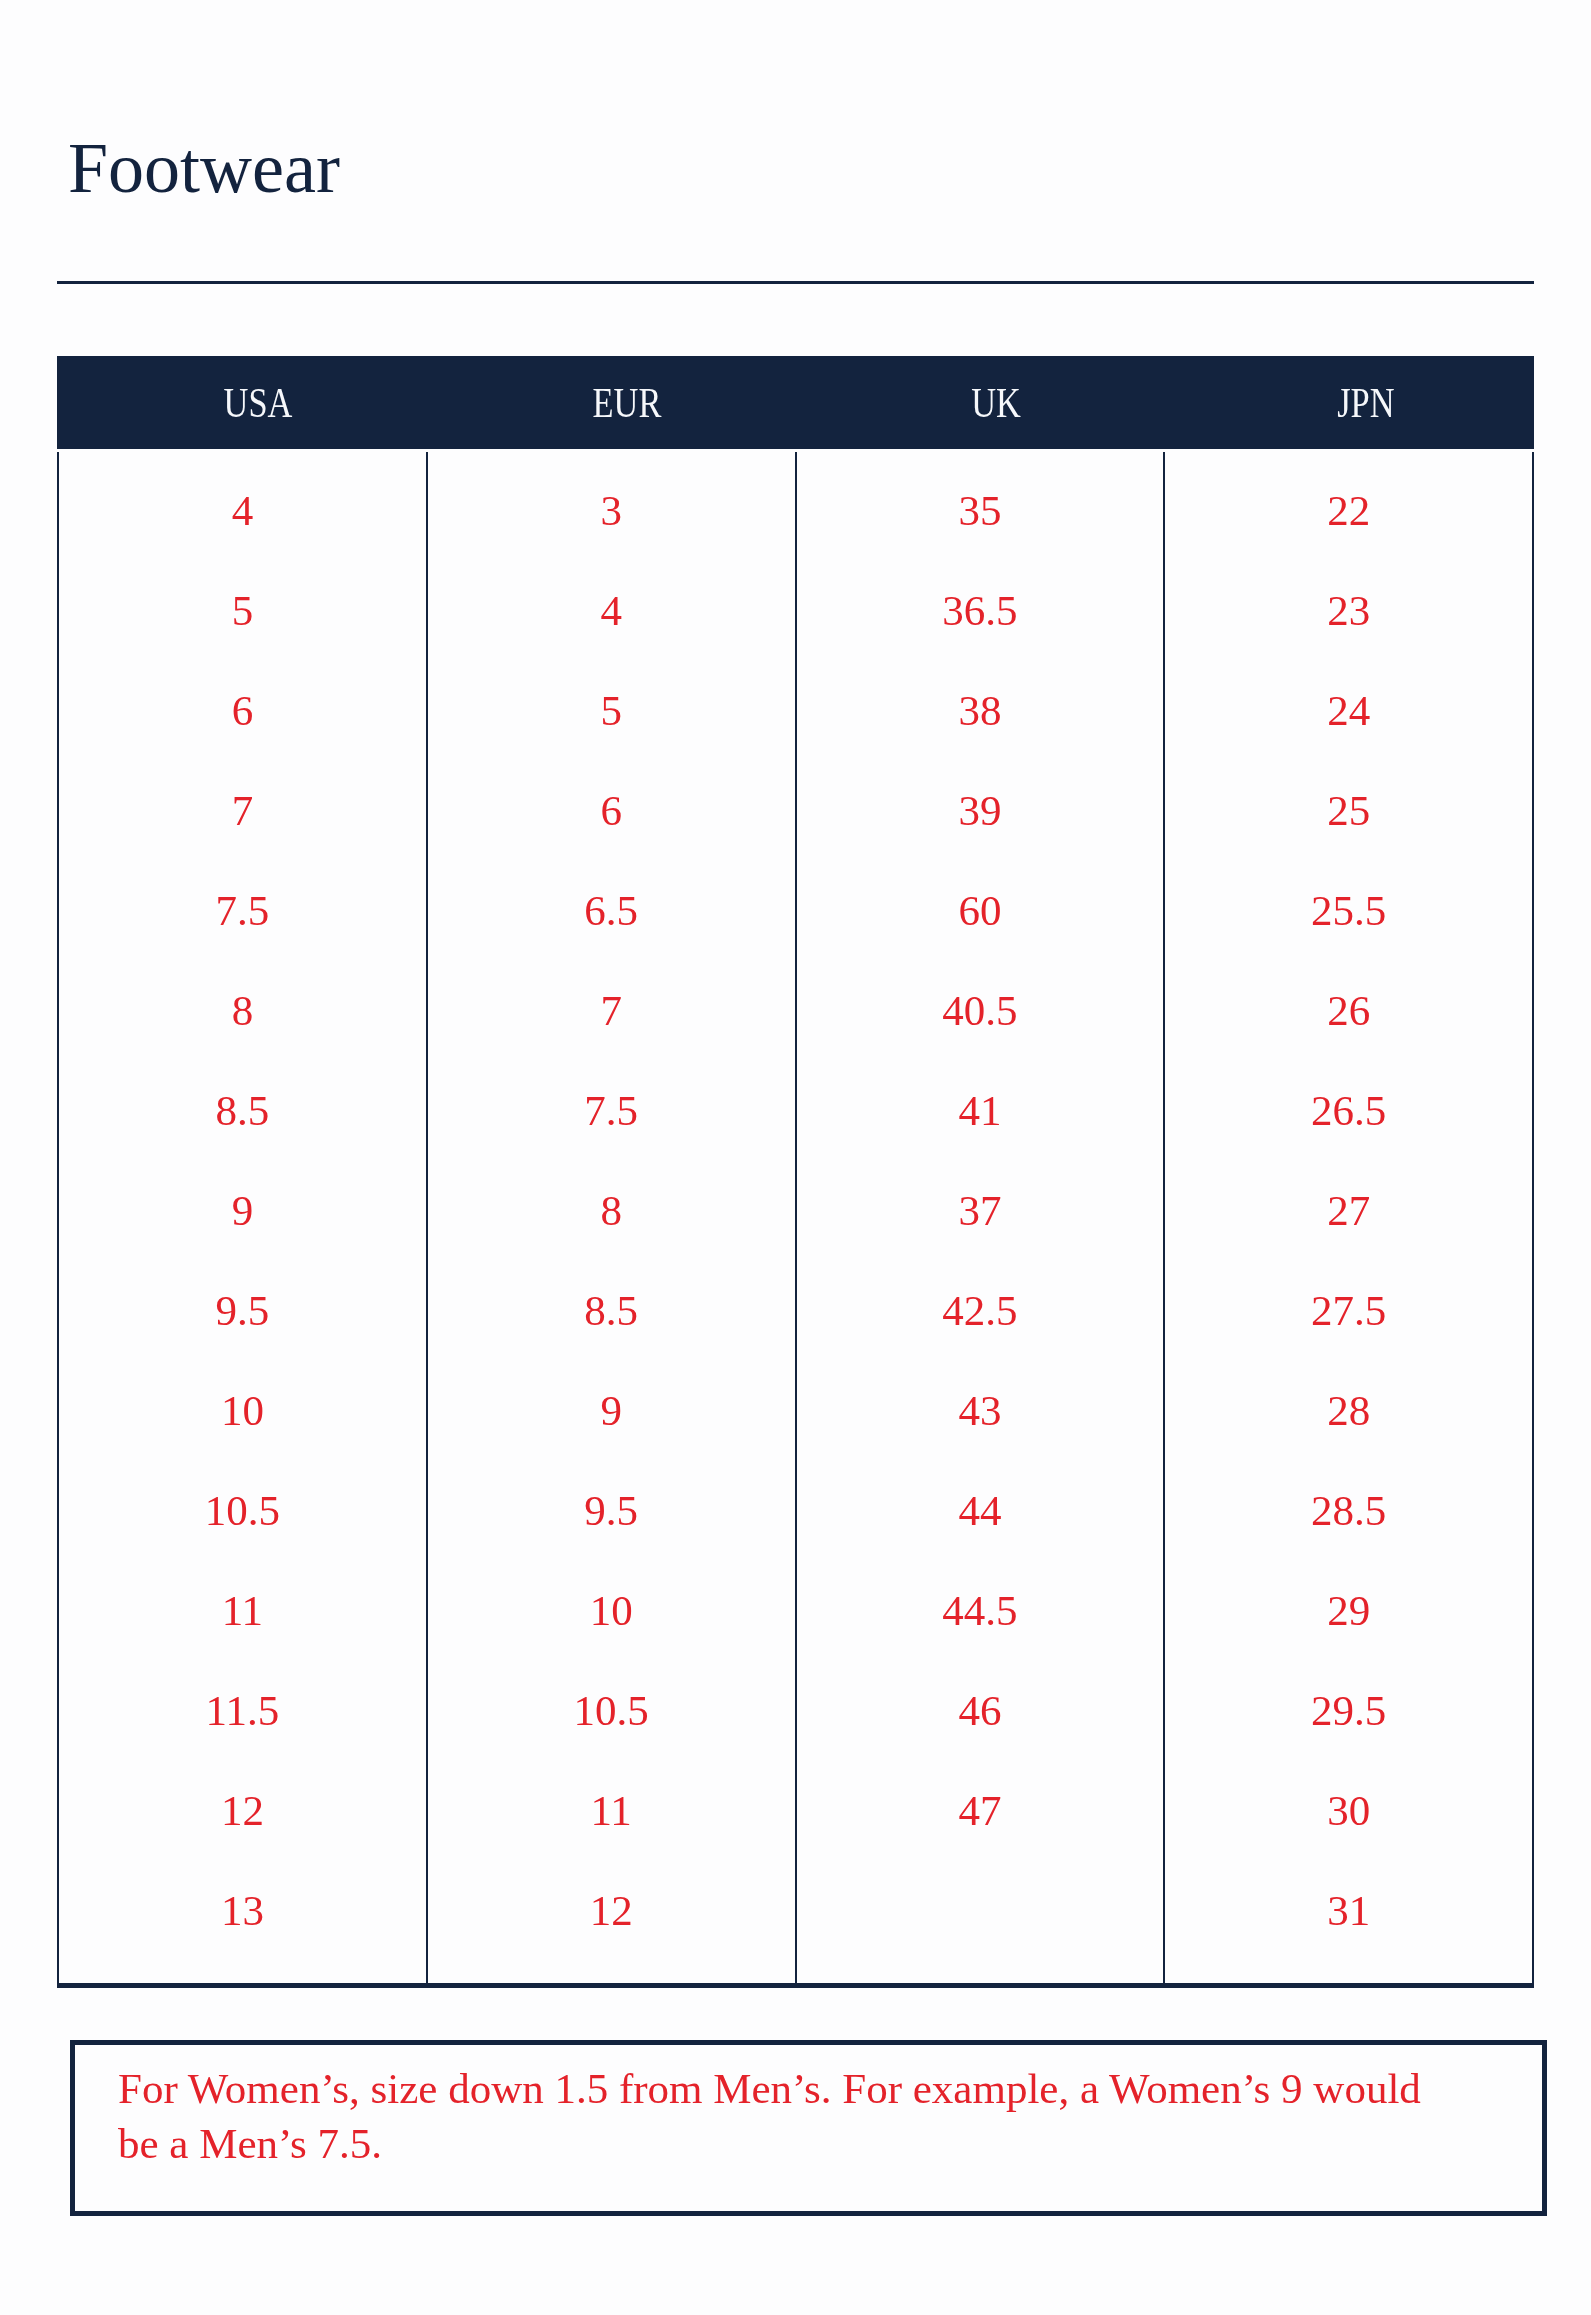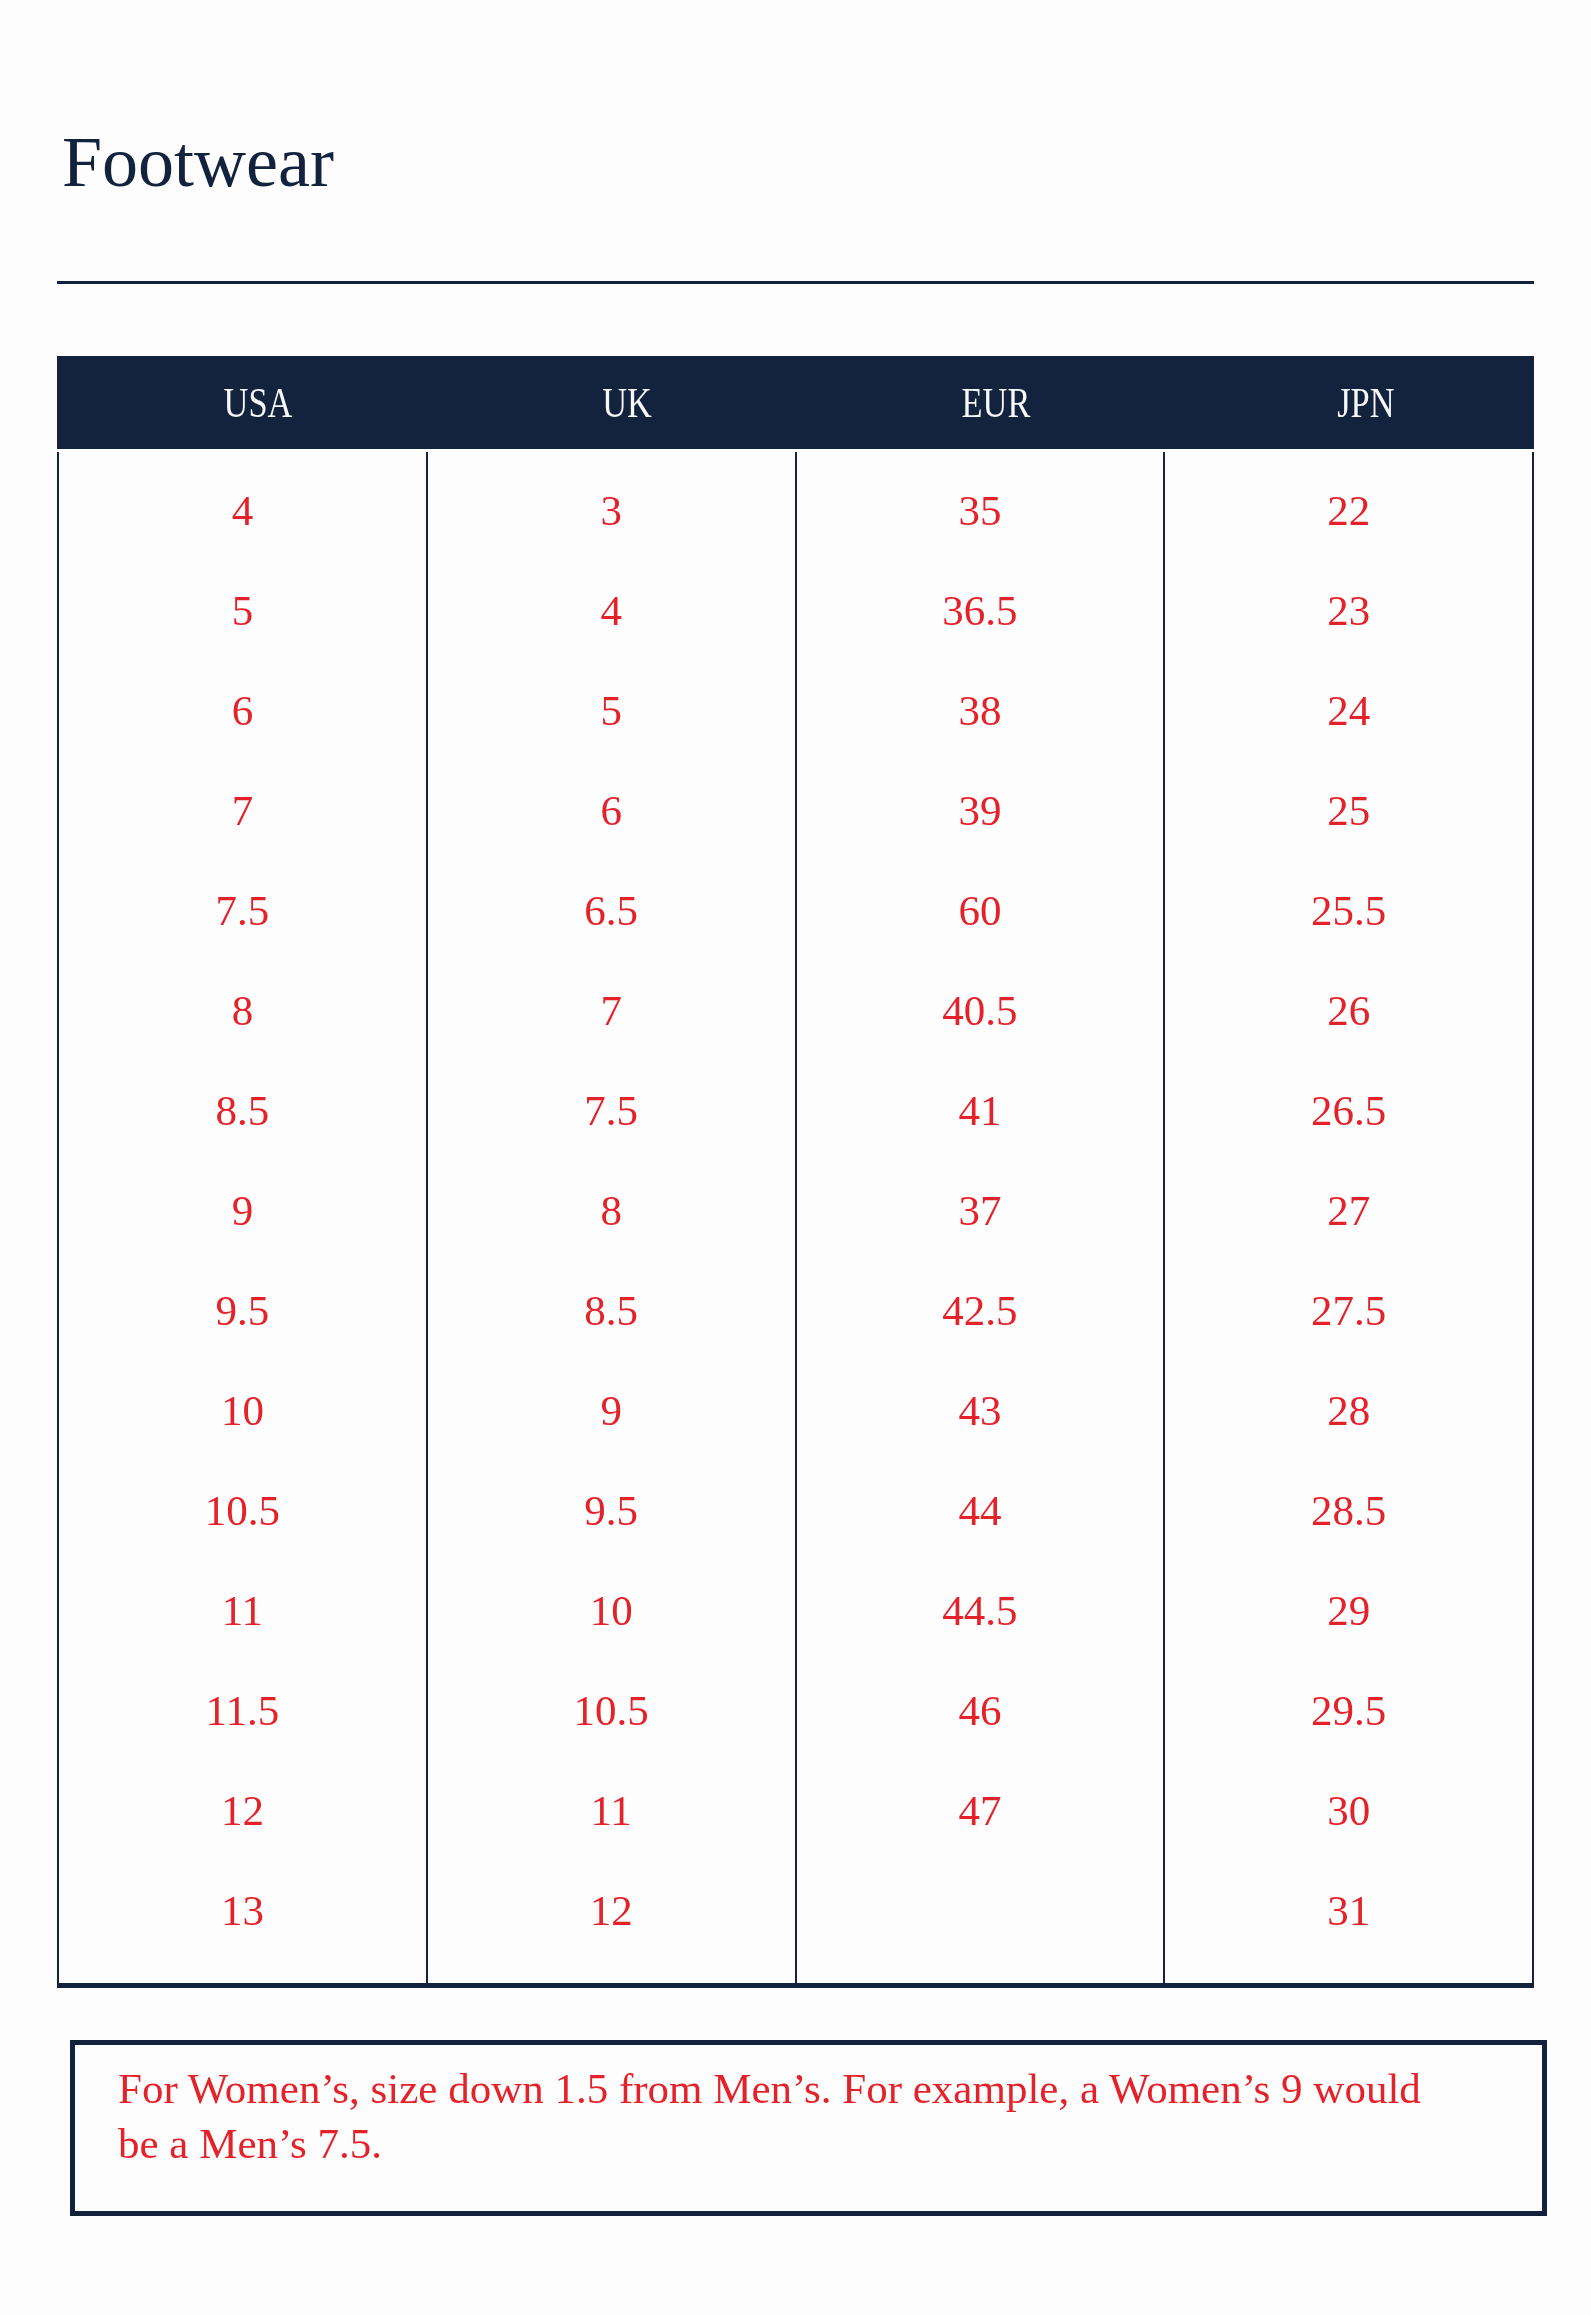--- a/index.html
+++ b/index.html
@@ -8,21 +8,21 @@
     width: 1591px;
     height: 2316px;
     background: var(--bg, #FDFDFE);
     font-family: "Liberation Serif", "DejaVu Serif", serif;
     overflow: hidden;
   }
   .title {
     position: absolute;
     left: 58px;
     top: 122px;
-    margin: 4px;
+    margin: 10px;
     font-size: 72px;
     line-height: 72px;
     font-weight: 400;
     color: var(--navy, #13233E);
   }
   .rule {
     position: absolute;
     left: 57px;
     top: 281px;
     width: 1477px;
@@ -102,24 +102,24 @@
   <h1 class="title">Footwear</h1>
 
   <div class="rule"></div>
 
   <div class="size-chart">
     <div class="thead">
         <div class="th">
           <span class="cond">USA</span>
         </div>
         <div class="th">
+          <span class="cond">EUR</span>
+        </div>
+        <div class="th">
           <span class="cond">UK</span>
-        </div>
-        <div class="th">
-          <span class="cond">EUR</span>
         </div>
         <div class="th">
           <span class="cond">JPN</span>
         </div>
       </div>
     <div class="tbody">
         <div class="col">
           <div class="cell">4</div>
           <div class="cell">5</div>
           <div class="cell">6</div>

